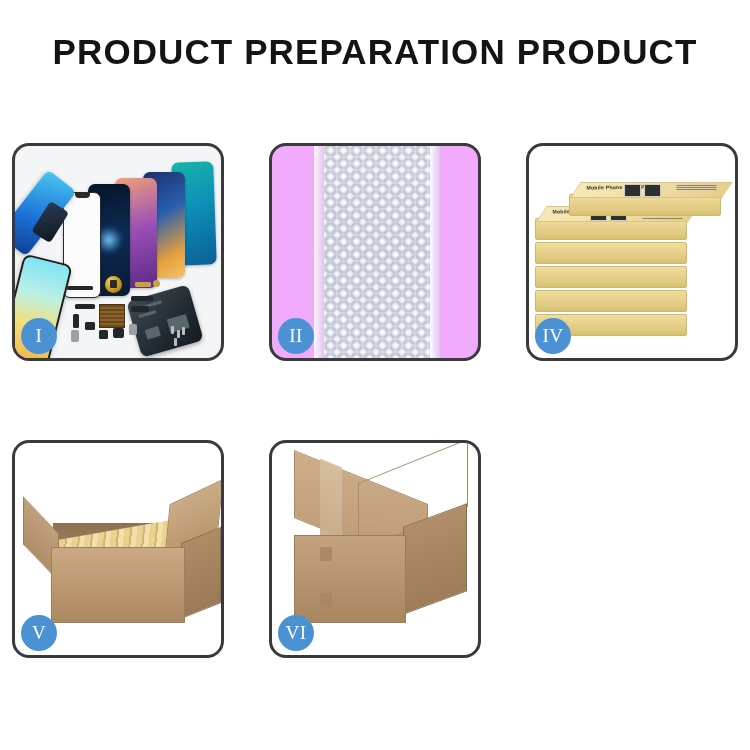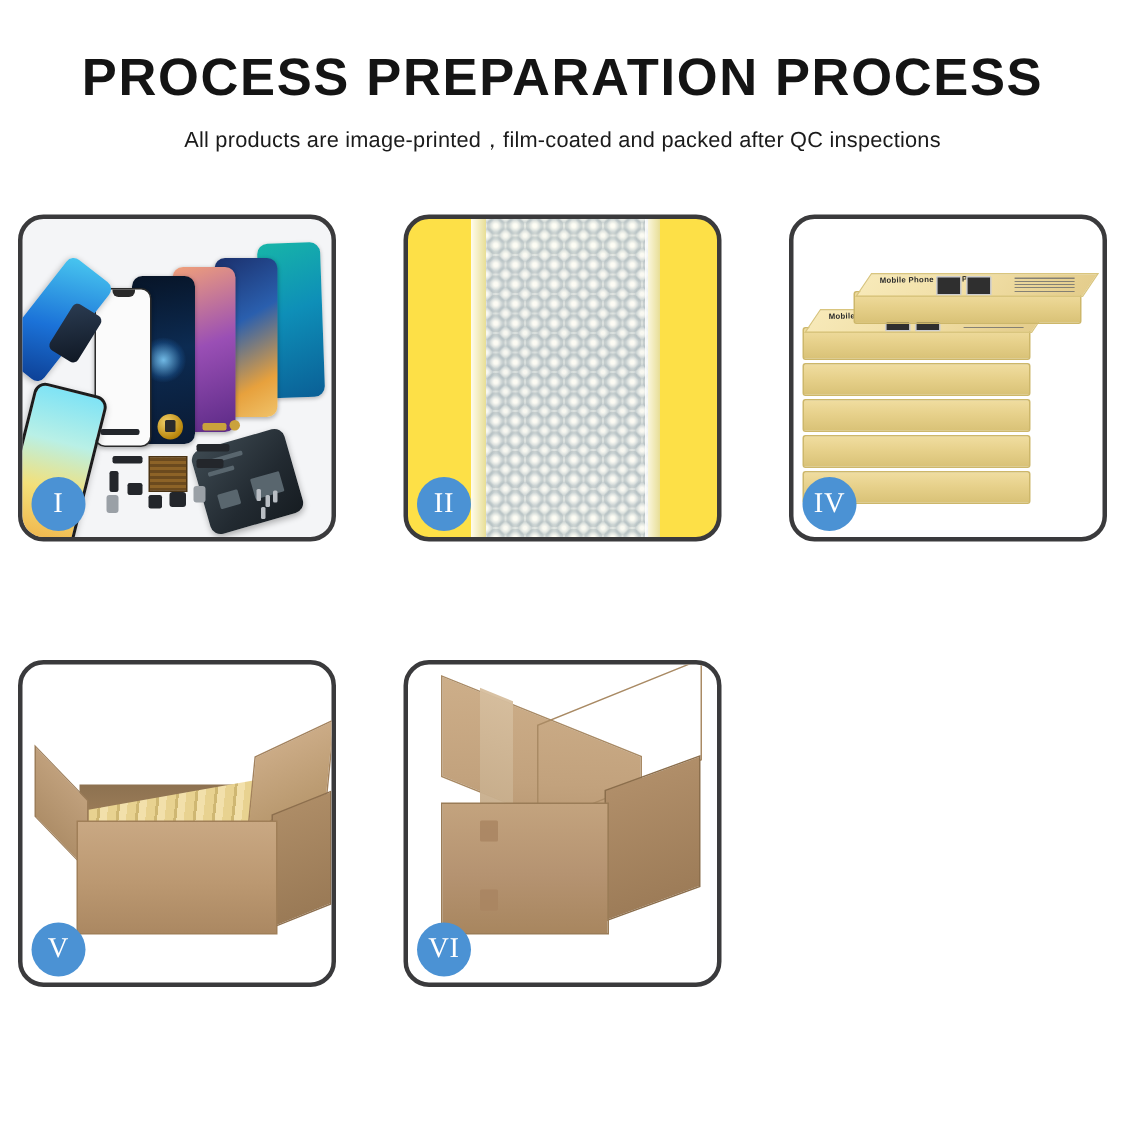--- a/index.html
+++ b/index.html
@@ -153,21 +153,21 @@
     position:absolute; left:38px; top:2px; width:17px; height:17px; border-radius:50%;
     background: radial-gradient(circle at 35% 32%, #f2d06a, #b8860b 70%, #8a6108);
   }
   .coin::after{
     content:""; position:absolute; left:5px; top:4px; width:7px; height:8px; background:#2b2b2b; border-radius:1px;
   }
   .screwset { position:absolute; left:104px; top:52px; width:16px; height:24px; }
   .screwset span{ position:absolute; width:3px; height:8px; background:#b9bec4; border-radius:1px; }
 
   
-  .p2 { background: #fde047; }
+  .p2 { background: #f0abfc; }
   .bubble-sheet {
     position:absolute; left:52px; top:-2px; width:108px; height:218px;
     background:
       radial-gradient(circle at 50% 50%, rgba(255,255,255,.9) 14%, rgba(170,185,198,.55) 48%, rgba(120,138,155,.30) 62%, rgba(255,255,255,0) 70%) 0 0/13px 13px,
       linear-gradient(180deg,#f2f5f7,#e3e9ee 45%,#eef2f5);
     opacity:.95;
   }
   .bubble-sheet::after{
     content:""; position:absolute; inset:0;
     background:
@@ -320,22 +320,21 @@
     transform: skewY(22deg) ;
   }
   .c6-seal {
     position:absolute; width:12px; height:14px; background:#a98561; opacity:.85; border-radius:1px;
   }
 </style>
 </head>
 <body>
 
 <div class="header">
-  <h1 class="page-title">PROCESS PREPARATION PROCESS</h1>
-  <p class="page-subtitle">All products are image-printed，film-coated and packed after QC inspections</p>
+  <h1 class="page-title">PRODUCT PREPARATION PRODUCT</h1>
 </div>
 
 <div class="grid">
 
   <div class="panel p1">
     <div class="panel-media">
       <div class="phone-fan">
         <div class="ph ph5"></div>
         <div class="ph ph4"></div>
         <div class="ph ph3"></div>

